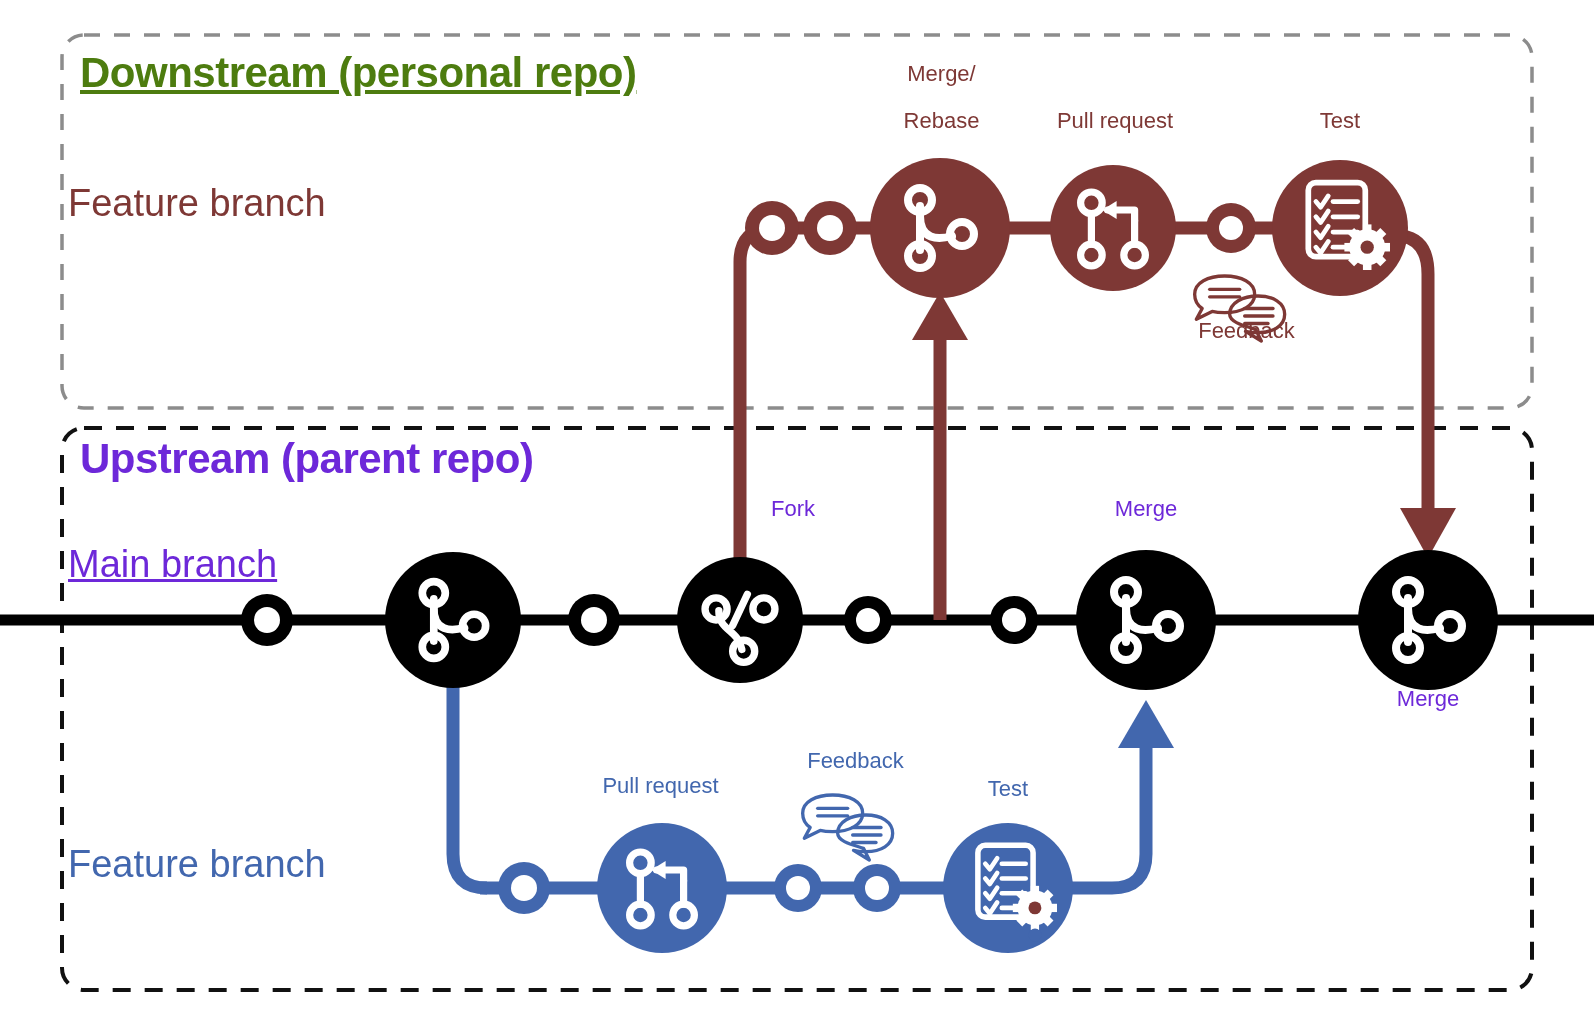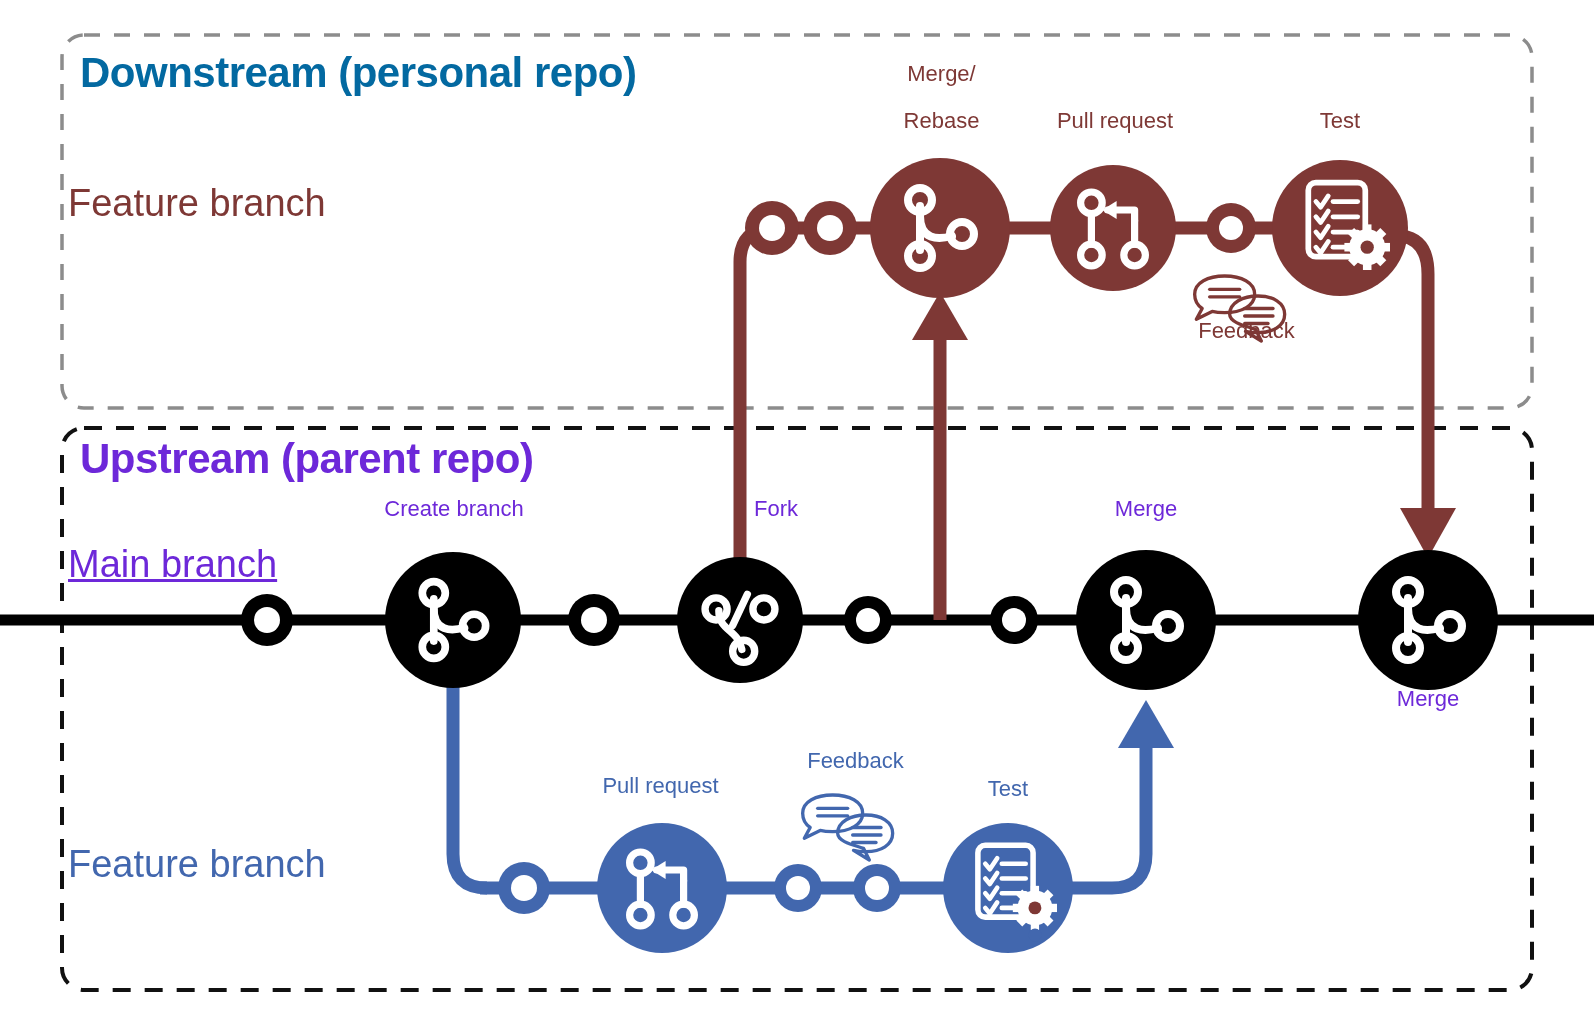--- a/index.html
+++ b/index.html
@@ -35,21 +35,21 @@
     letter-spacing: -0.5px;
   }
   .branch-label {
     font-size: 38px;
     text-align: right;
   }
   .node-label {
     font-size: 22px;
     text-align: center;
   }
-  .t-gray  { color: #0369a1; }
+  .t-gray  { color: #4d7c0f; text-decoration: underline; }
   .t-black { color: #6d28d9; }
   .t-red   { color: #7E3835; }
   .t-blue  { color: #4267AE; }
 </style>
 </head>
 <body>
 
 <div id="stage">
 
   <svg id="diagram" viewBox="0 0 1594 1024">
@@ -278,23 +278,22 @@
   <div class="lbl node-label t-red" style="left:1025px; top:110px; width:180px;">Pull request</div>
 
   <div class="lbl node-label t-red" style="left:1290px; top:110px; width:100px;">Test</div>
 
   <div class="lbl node-label t-red" style="left:1159px; top:320px; width:175px;">Feedback</div>
 
   <div class="lbl box-title t-black" style="left:80px; top:438px;">Upstream (parent repo)</div>
 
   <div class="lbl branch-label t-black" style="left:68px; top:545px;text-decoration:underline;">Main branch</div>
 
-  <div class="lbl node-label t-black" style="left:338px; top:498px; width:232px;">Create branch</div>
-
-  <div class="lbl node-label t-black" style="left:735px; top:498px; width:82px;">Fork</div>
+
+  <div class="lbl node-label t-black" style="left:735px; top:498px; width:82px;padding-left:17px;">Fork</div>
 
   <div class="lbl node-label t-black" style="left:1061px; top:498px; width:170px;">Merge</div>
 
   <div class="lbl node-label t-black" style="left:1343px; top:688px; width:170px;">Merge</div>
 
   <div class="lbl branch-label t-blue" style="left:68px; top:845px;">Feature branch</div>
 
   <div class="lbl node-label t-blue" style="left:553px; top:775px; width:215px;">Pull request</div>
 
   <div class="lbl node-label t-blue" style="left:768px; top:750px; width:175px;">Feedback</div>

